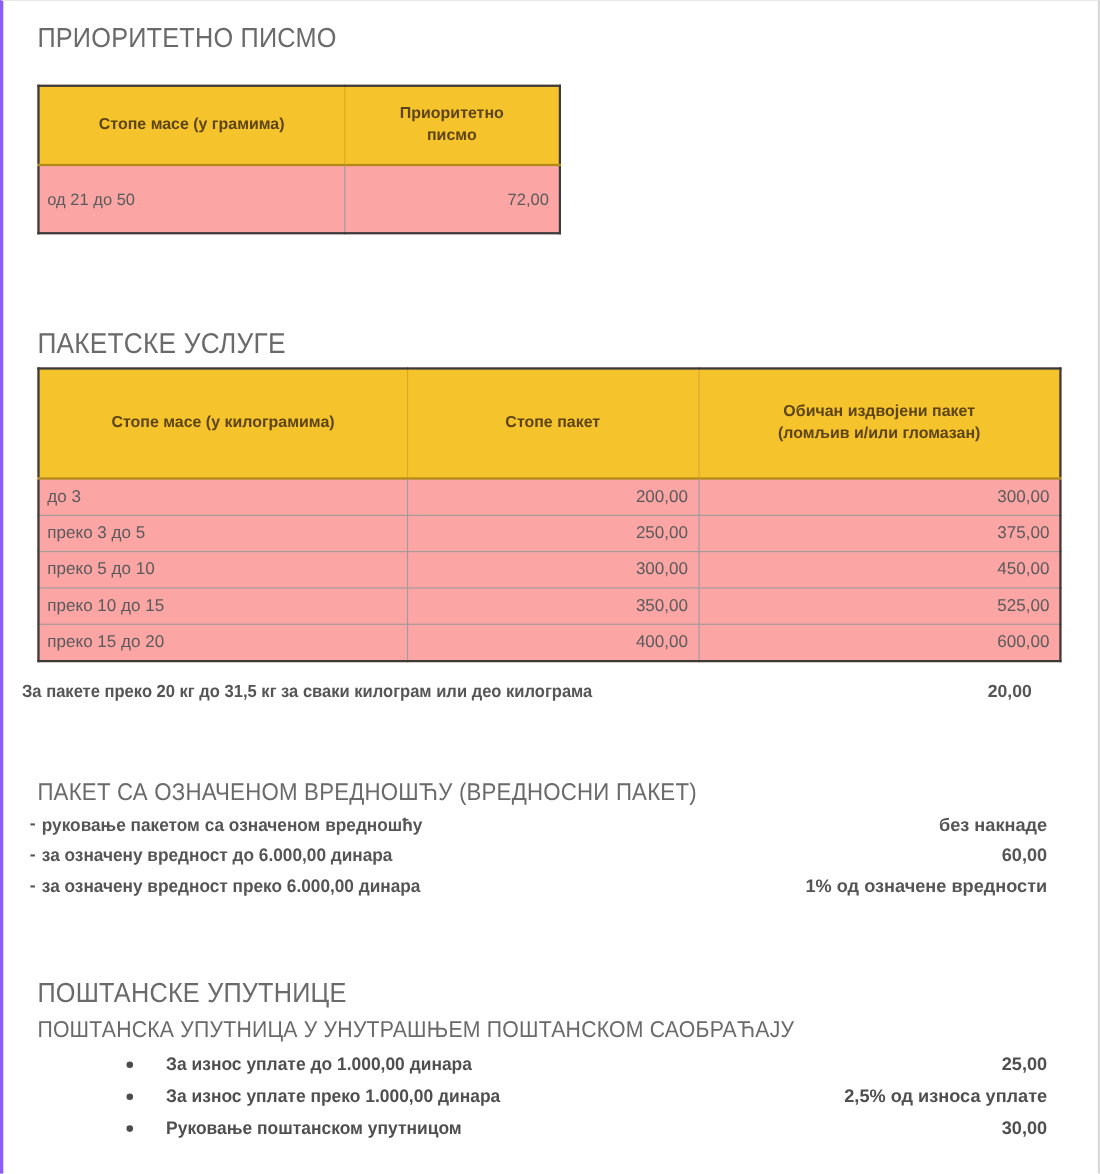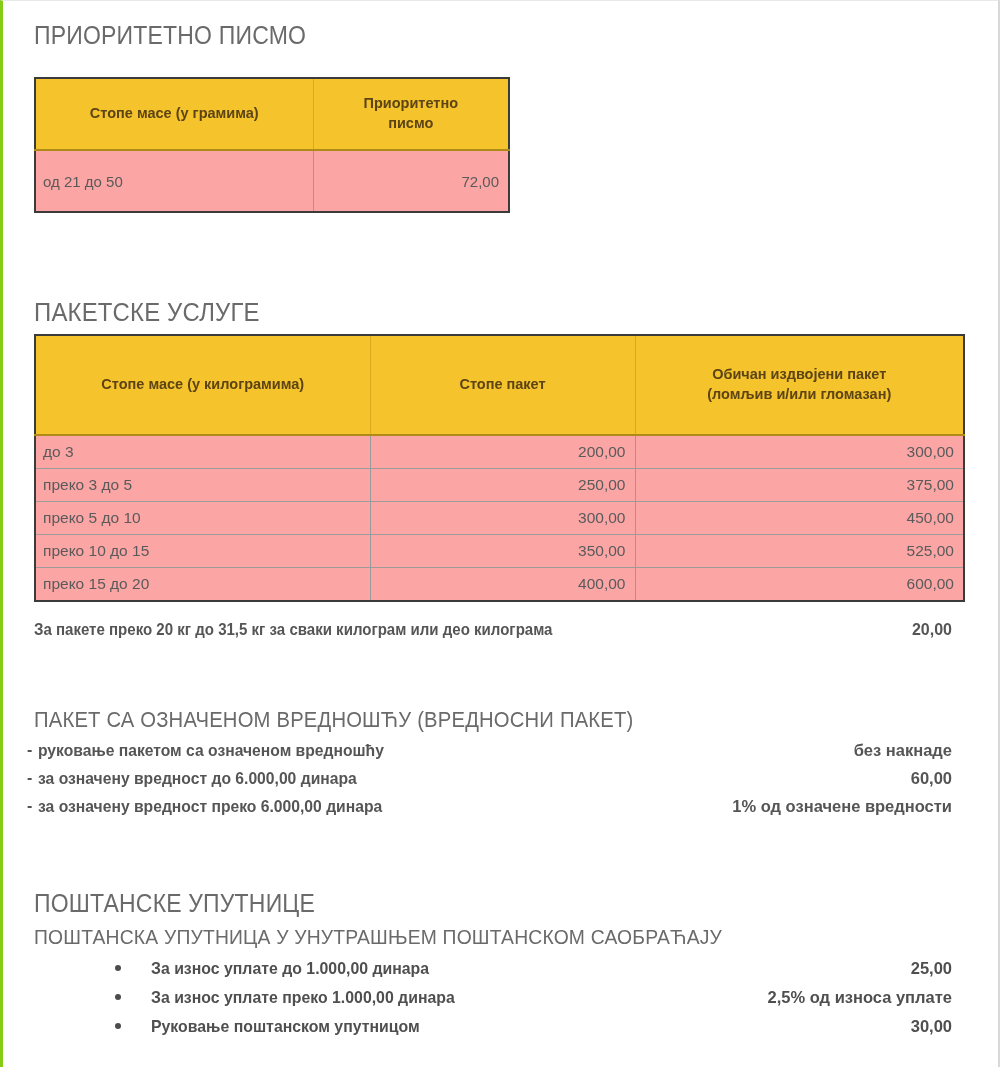--- a/index.html
+++ b/index.html
@@ -11,21 +11,21 @@
   body {
     font-family: "Liberation Sans", "DejaVu Sans", sans-serif;
   }
   #page {
     position: relative;
     width: 1000px;
     height: 1067px;
     background: #ffffff;
     overflow: hidden;
     box-sizing: border-box;
-    border-left: 3px solid #84cc16;
+    border-left: 3px solid #8b5cf6;
     border-right: 2px solid #d8d8d8;
     border-top: 1px solid #e8e8e8;
   }
   .sheet {
     position: absolute;
     inset: 0;
   }
 
   
   .section-title {
@@ -105,21 +105,21 @@
   }
   #table-parcel thead th { height: 90px; }
   #table-parcel .col-a { width: 335px; }
   #table-parcel .col-b { width: 265px; }
   #table-parcel .col-c { width: 329px; }
   #table-parcel tbody td { height: 30px; font-size: 15.5px; }
 
   
   #parcel-note {
     position: absolute;
-    left: 31px;
+    left: 17px;
     top: 620px;
     width: 918px;
   }
   .note-row {
     position: relative;
     height: 26px;
   }
   .note-text {
     position: absolute;
     left: 0;

